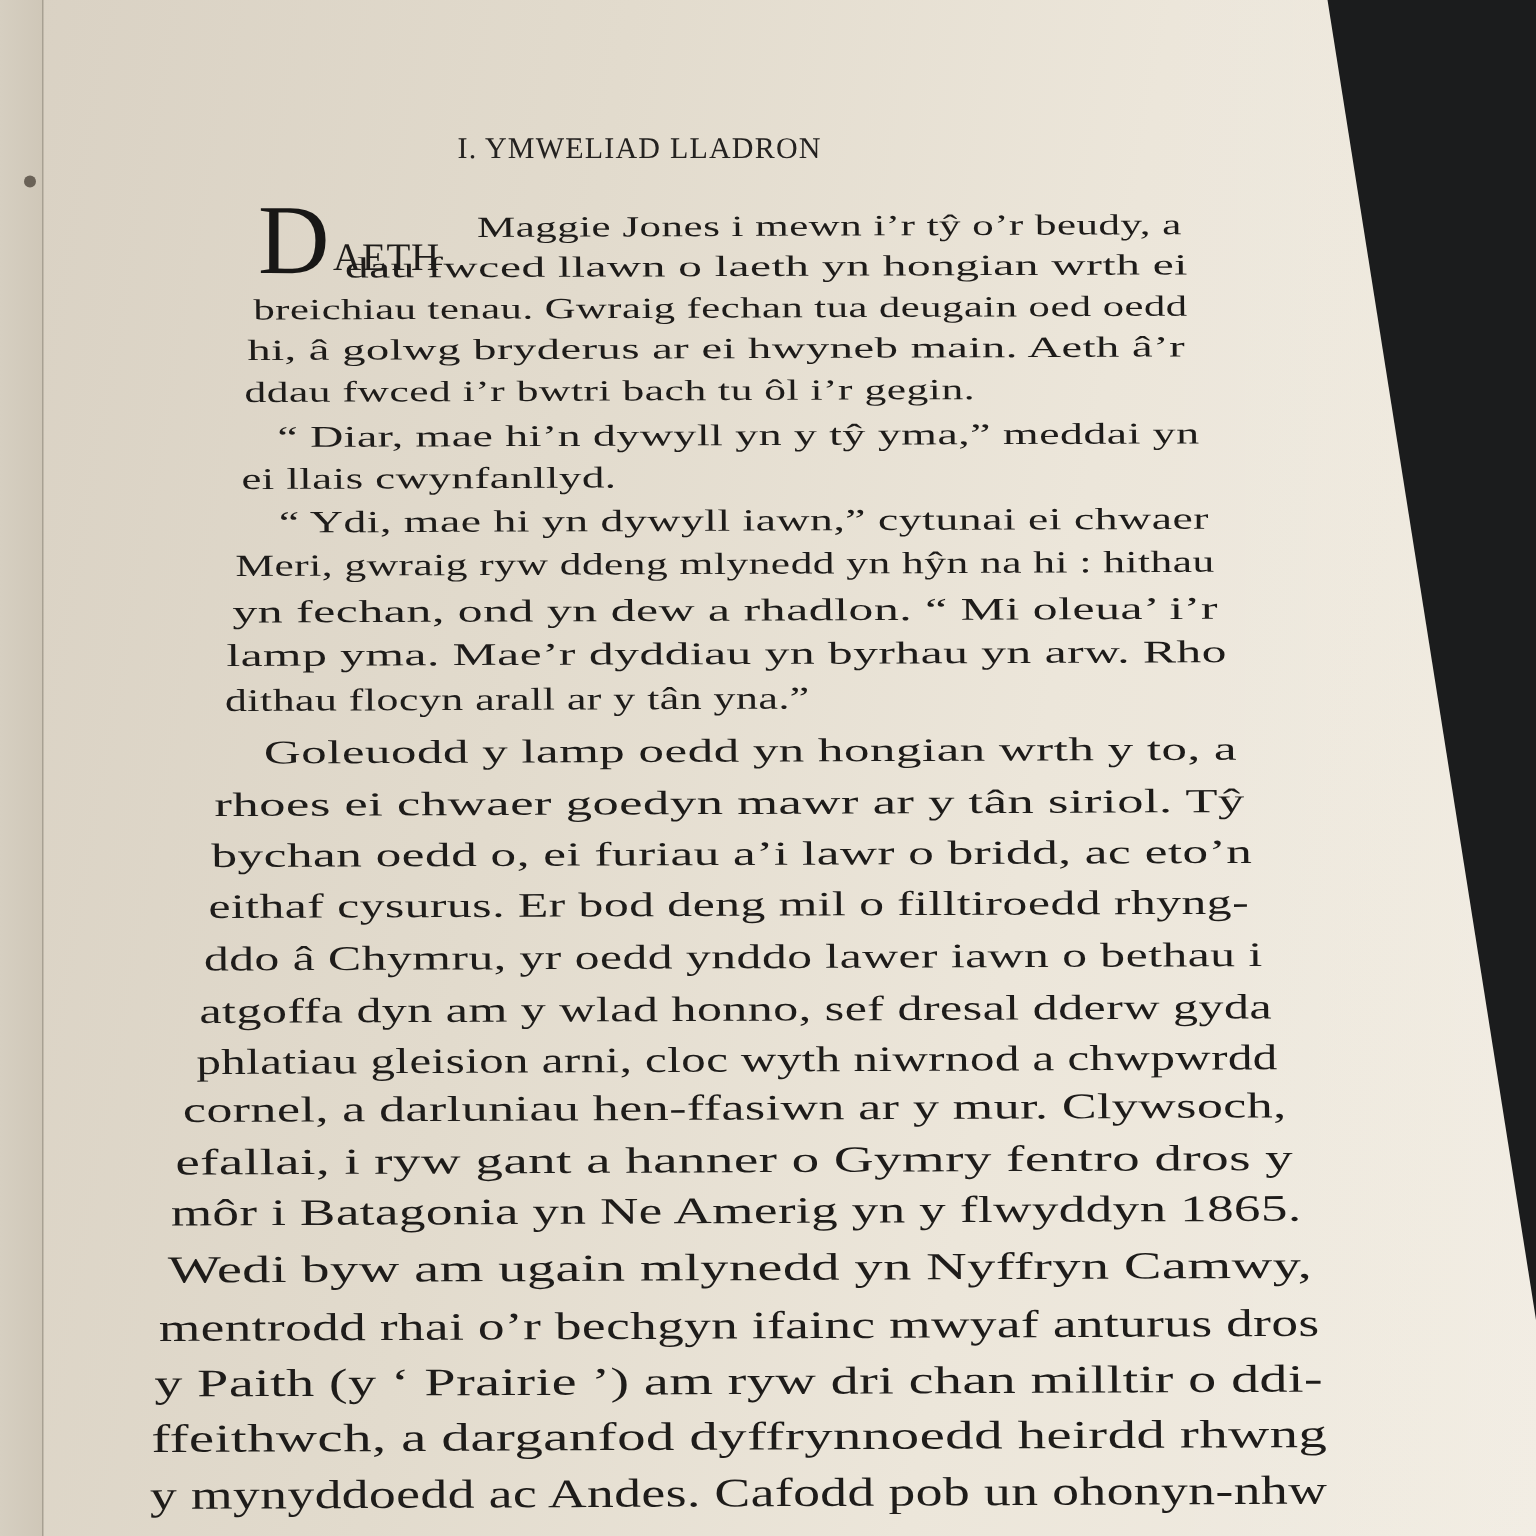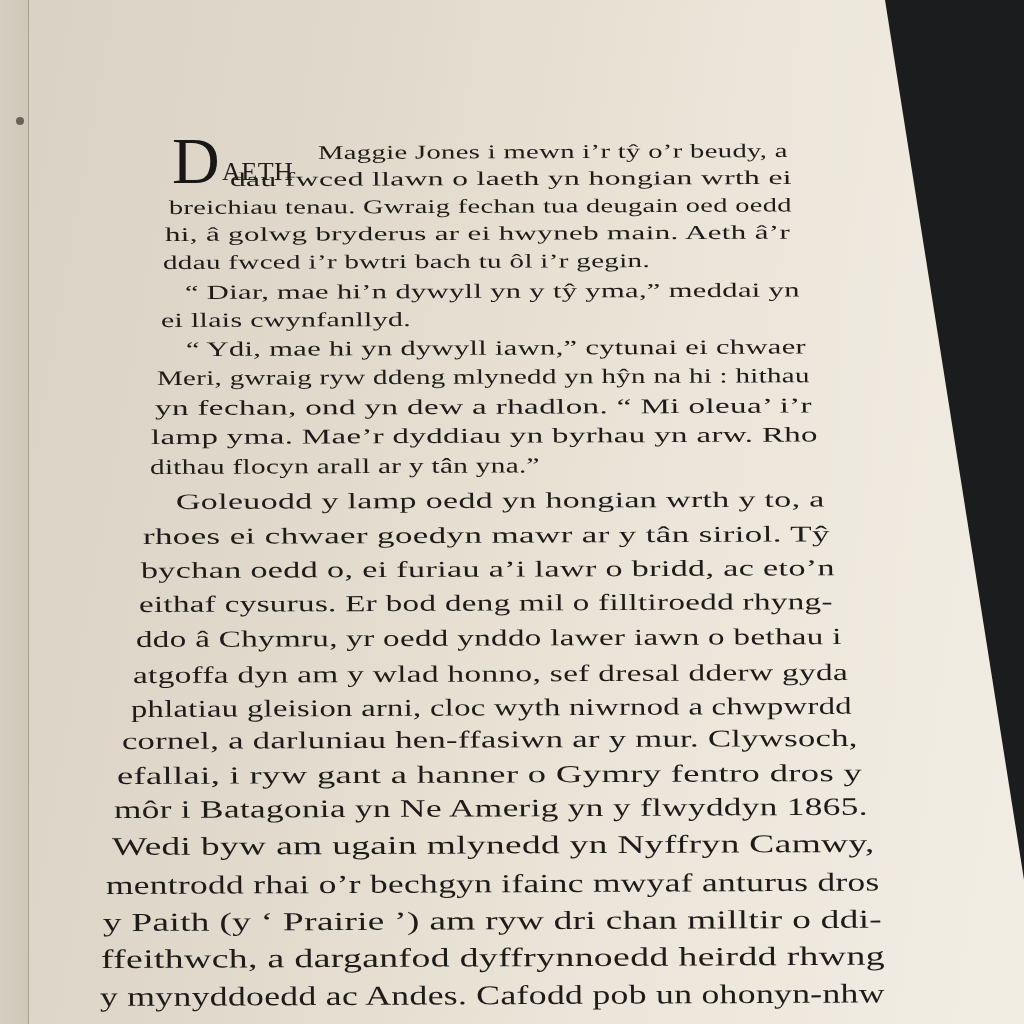--- a/index.html
+++ b/index.html
@@ -45,20 +45,21 @@
 </style>
 </head>
 <body>
 
 <div class="page">
   <div class="page-stack">
     <div class="stack-mark"></div>
   </div>
   <div class="shadow-right"></div>
 
+  <div class="title">I.  YMWELIAD LLADRON</div>
 
   <div class="dropcap">D</div>
   <div class="line smallcaps" style="left:222px; top:157px; font-size:26px;">AETH</div>
 
   <div id="body-lines">
       <div class="line" style="left: 318px; top: 142px; font-size: 19.5px; transform: scaleX(1.473) rotate(-0.35deg);">Maggie Jones i  mewn  i’r  tŷ  o’r beudy, a</div>
       <div class="line" style="left: 230px; top: 169px; font-size: 19.5px; transform: scaleX(1.623) rotate(-0.35deg);">dau fwced llawn o laeth yn hongian wrth ei</div>
       <div class="line" style="left: 169px; top: 197px; font-size: 19.5px; transform: scaleX(1.462) rotate(-0.35deg);">breichiau tenau.  Gwraig fechan tua deugain oed oedd</div>
       <div class="line" style="left: 165px; top: 224px; font-size: 19.5px; transform: scaleX(1.593) rotate(-0.35deg);">hi, â golwg bryderus ar ei hwyneb main.  Aeth â’r</div>
       <div class="line" style="left: 163px; top: 252px; font-size: 19.5px; transform: scaleX(1.493) rotate(-0.35deg);">ddau fwced i’r bwtri bach tu ôl i’r gegin.</div>

